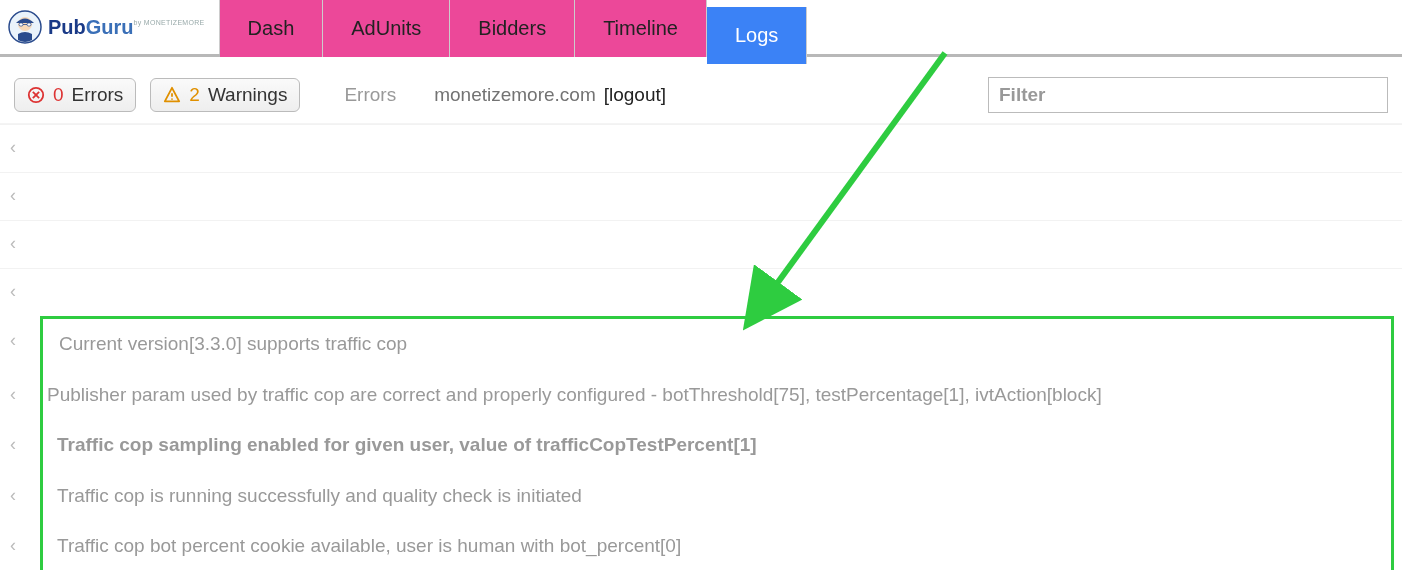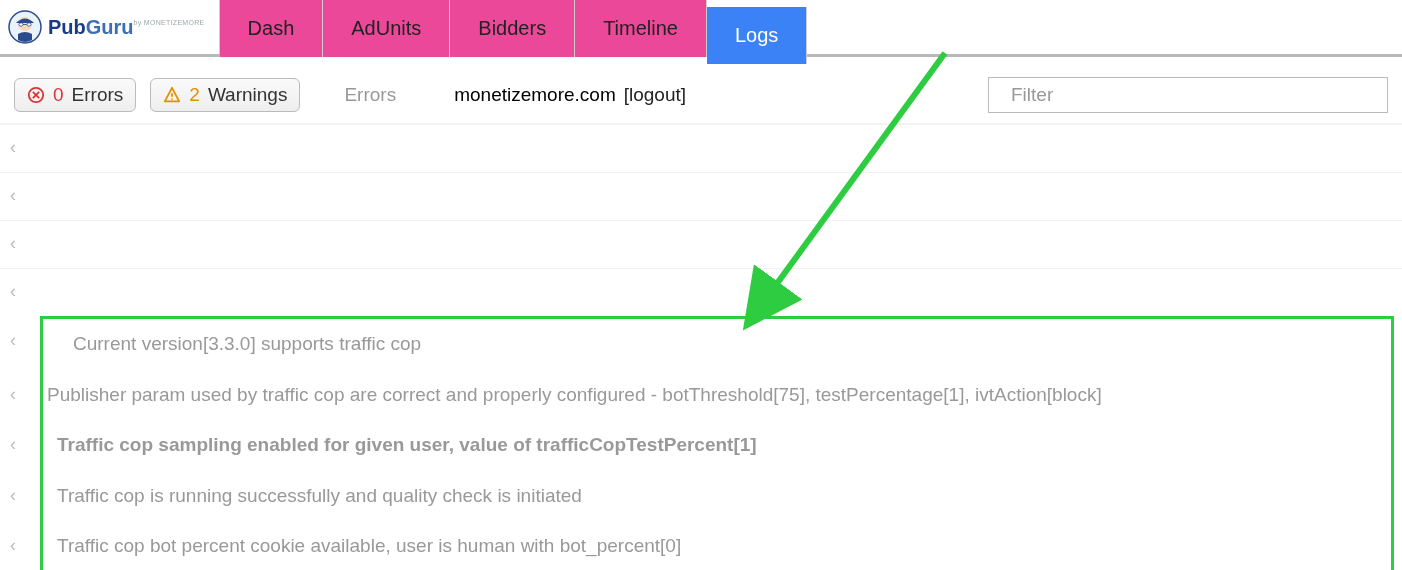--- a/index.html
+++ b/index.html
@@ -23,24 +23,24 @@
   .chip .cnt { color: #222; font-weight: 400; }
   .chip.errors .cnt { color: #d33; }
   .chip.warnings .cnt { color: #e09000; }
 
   .icon-circle-x { width: 18px; height: 18px; }
   .icon-warning { width: 18px; height: 18px; }
   .icon-check { width: 20px; height: 20px; }
 
   .user-block { display: flex; align-items: center; gap: 8px; margin-left: 30px; }
   .email-label { color: #999; }
-  .user-domain { color: #000000; margin-left: 50px; }
+  .user-domain { color: #737373; margin-left: 30px; }
   .logout-text { color: #222; }
 
-  .filter-input { margin-left: auto; border: 1px solid #bbb; padding: 5px 22px; font-size: 19px; width: 400px; height: 36px; color: #333; }
+  .filter-input { margin-left: auto; border: 1px solid #bbb; padding: 5px 10px; font-size: 19px; width: 400px; height: 36px; color: #333; font-weight: bold; }
   .filter-input::placeholder { color: #999; }
 
   .log-list { width: 100%; }
   .log-row { display: flex; align-items: flex-start; border-top: 1px solid #f2f2f2; padding: 10px 14px 10px 10px; min-height: 48px; }
   .caret { color: #bbb; font-size: 18px; width: 30px; text-align: left; cursor: pointer; user-select: none; margin-top: 2px; }
   .log-text { color: #999; font-size: 19px; line-height: 1.4; }
   .log-text.ghost { color: #ddd; }
 
   .arrow-overlay { position: absolute; pointer-events: none; }
 </style>
@@ -117,21 +117,21 @@
     <div class="log-row">
       <div class="caret">‹</div>
       <div class="log-text ghost"></div>
     </div>
     <div class="log-row">
       <div class="caret">‹</div>
       <div class="log-text ghost"></div>
     </div>
     <div class="log-row" style="border-top: none; padding: 0px 0px 0px 10px; align-items: stretch;">
       <div class="caret" style="padding-top: 12px;">‹</div>
-      <div style="flex: 1 1 0%; border-left: 3px solid rgb(46, 204, 64); border-right: 3px solid rgb(46, 204, 64); border-top: 3px solid rgb(46, 204, 64); padding: 12px 30px; margin-right: 8px;">
+      <div style="flex: 1 1 0%; border-left: 3px solid rgb(46, 204, 64); border-right: 3px solid rgb(46, 204, 64); border-top: 3px solid rgb(46, 204, 64); padding: 12px 16px; margin-right: 8px;">
         <div class="log-text">Current version[3.3.0] supports traffic cop</div>
       </div>
     </div>
     <div class="log-row" style="border-top: none; padding: 0px 0px 0px 10px; align-items: stretch;">
       <div class="caret" style="padding-top: 12px;">‹</div>
       <div style="flex: 1 1 0%; border-left: 3px solid rgb(46, 204, 64); border-right: 3px solid rgb(46, 204, 64); padding: 12px 4px; margin-right: 8px;">
         <div class="log-text">Publisher param used by traffic cop are correct and properly configured - botThreshold[75], testPercentage[1], ivtAction[block]</div>
       </div>
     </div>
     <div class="log-row" style="border-top: none; padding: 0px 0px 0px 10px; align-items: stretch;">

